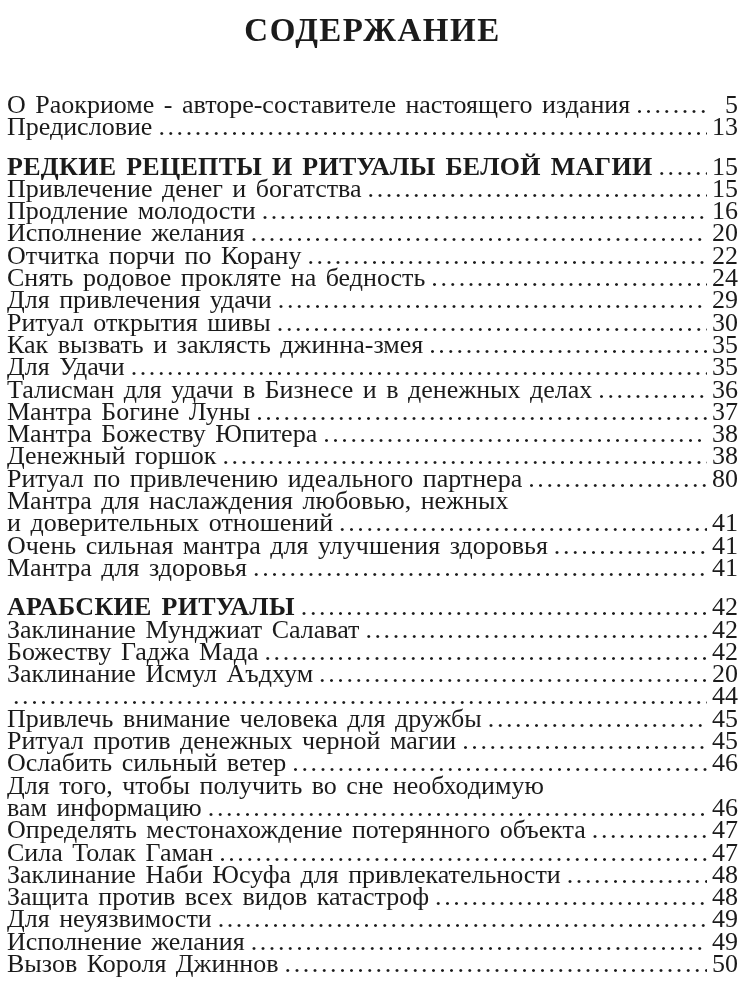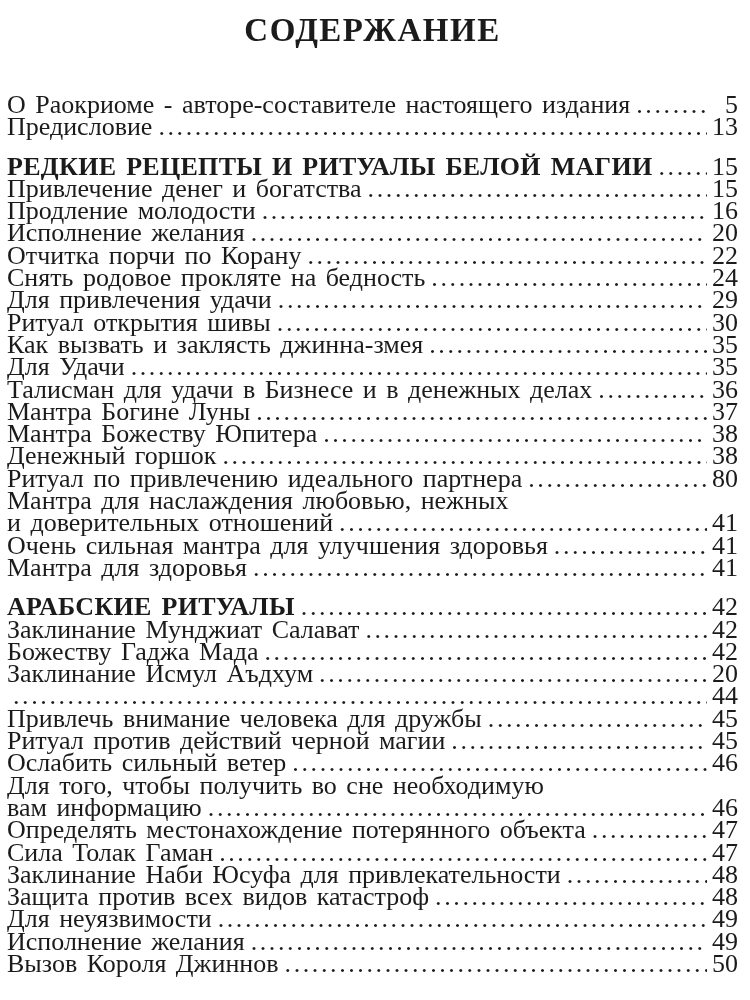--- a/index.html
+++ b/index.html
@@ -202,21 +202,21 @@
         <div class="row">
     <span class="dots" aria-hidden="true"></span>
     <span class="pagenum">44</span>
   </div>
         <div class="row">
     <span class="label">Привлечь внимание человека для дружбы</span>
     <span class="dots" aria-hidden="true"></span>
     <span class="pagenum">45</span>
   </div>
         <div class="row">
-    <span class="label">Ритуал против действий черной магии</span>
+    <span class="label">Ритуал против денежных черной магии</span>
     <span class="dots" aria-hidden="true"></span>
     <span class="pagenum">45</span>
   </div>
         <div class="row">
     <span class="label">Ослабить сильный ветер</span>
     <span class="dots" aria-hidden="true"></span>
     <span class="pagenum">46</span>
   </div>
         <div class="row">
     <span class="label">Для того, чтобы получить во сне необходимую</span>

